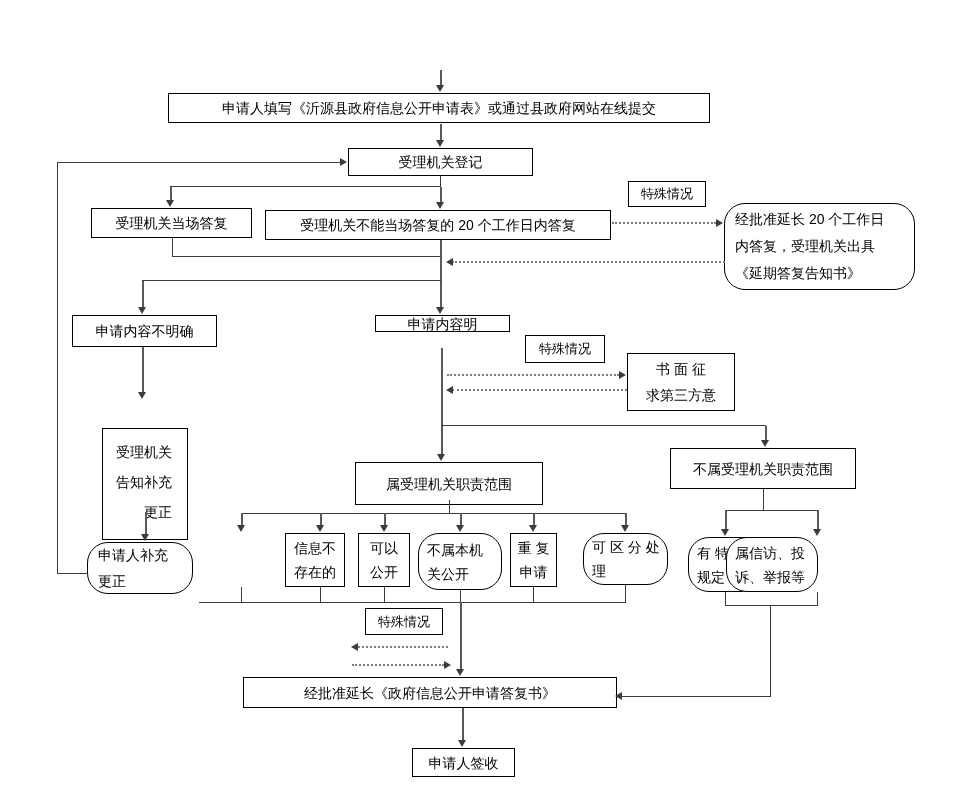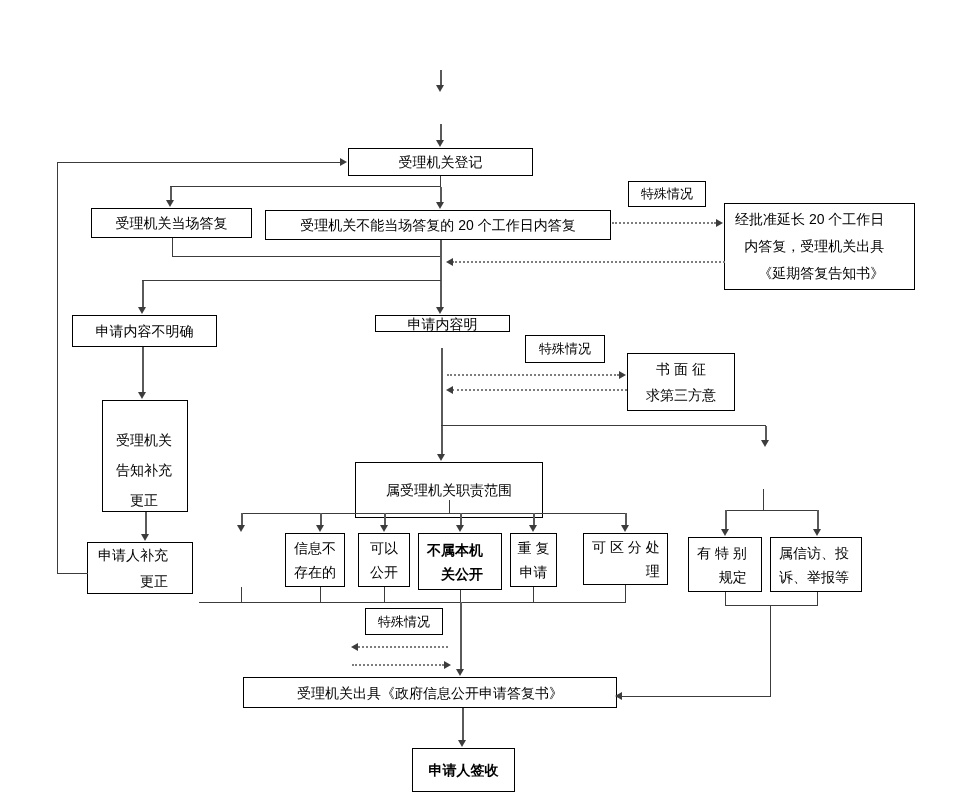--- a/index.html
+++ b/index.html
@@ -2,73 +2,75 @@
 <html><head>
 <meta charset="utf-8">
 <style>
   html,body{margin:0;padding:0;background:#ffffff;}
   .canvas{position:relative;width:960px;height:800px;background:#ffffff;
     font-family:"Liberation Sans","DejaVu Sans",sans-serif;color:#000;overflow:hidden;}
   .node{position:absolute;border:1px solid #000;background:#fff;box-sizing:border-box;
     display:flex;align-items:center;justify-content:center;text-align:center;
     font-size:14px;line-height:24px;white-space:pre-line;}
   .node.small{font-size:13px;}
-  .node.left{justify-content:flex-start;text-align:right;padding-left:10px;}
-  .node.topleft{justify-content:flex-start;align-items:flex-start;text-align:center;
-    padding:24px 0 0 13px;line-height:30px;}
+  .node.left{justify-content:flex-start;text-align:left;padding-left:10px;border-radius:21px;}
+  .node.topleft{justify-content:flex-start;align-items:flex-start;text-align:right;
+    padding:8px 0 0 13px;line-height:30px;margin-top:28px;}
   .node.lh27{line-height:27px;}
   .node.lh26{line-height:26px;}
   .ln{position:absolute;background:#3c3c3c;}
   .ln.w2{width:2px;background:#5a5a5a;}
   .dot{position:absolute;height:0;border-top:2px dotted #7d7d7d;}
   .ah{position:absolute;width:0;height:0;}
   .ah.d{border-left:4px solid transparent;border-right:4px solid transparent;border-top:7px solid #3c3c3c;}
   .ah.r{border-top:4px solid transparent;border-bottom:4px solid transparent;border-left:7px solid #3c3c3c;}
   .ah.l{border-top:4px solid transparent;border-bottom:4px solid transparent;border-right:7px solid #3c3c3c;}
 </style>
 </head>
 <body>
 
 <div class="canvas">
 
+  <div class="node" style="left:168px;top:93px;width:542px;height:30px;">申请人填写《沂源县政府信息公开申请表》或通过县政府网站在线提交</div>
   <div class="node" style="left:348px;top:148px;width:185px;height:28px;">受理机关登记</div>
   <div class="node" style="left:91px;top:208px;width:161px;height:30px;">受理机关当场答复</div>
   <div class="node" style="left:265px;top:210px;width:346px;height:30px;">受理机关不能当场答复的 20 个工作日内答复</div>
   <div class="node small" style="left:628px;top:181px;width:78px;height:26px;">特殊情况</div>
   <div class="node left lh27" style="left:724px;top:203px;width:191px;height:87px;">经批准延长 20 个工作日
 内答复，受理机关出具
 《延期答复告知书》</div>
   <div class="node" style="left:72px;top:315px;width:145px;height:32px;">申请内容不明确</div>
   <div class="node" style="left:375px;top:315px;width:135px;height:17px;">申请内容明</div>
   <div class="node small" style="left:525px;top:335px;width:80px;height:28px;">特殊情况</div>
   <div class="node lh26" style="left:627px;top:353px;width:108px;height:58px;">书 面 征
 求第三方意</div>
   <div class="node topleft" style="left:102px;top:400px;width:86px;height:112px;">受理机关
 告知补充
 更正</div>
   <div class="node left lh26" style="left:87px;top:542px;width:106px;height:52px;">申请人补充
 更正</div>
-  <div class="node" style="left:355px;top:462px;width:188px;height:56px;">属受理机关职责范围</div>
+  <div class="node" style="left:355px;top:462px;width:188px;height:43px;">属受理机关职责范围</div>
+  <div class="node" style="left:670px;top:448px;width:186px;height:41px;">不属受理机关职责范围</div>
   <div class="node" style="left:285px;top:533px;width:60px;height:54px;">信息不
 存在的</div>
   <div class="node" style="left:358px;top:533px;width:52px;height:54px;">可以
 公开</div>
-  <div class="node left" style="left:418px;top:533px;width:84px;height:57px;padding-left:8px;font-weight:bold;">不属本机
+  <div class="node left" style="left:418px;top:533px;width:84px;height:57px;padding-left:8px;">不属本机
 关公开</div>
   <div class="node" style="left:510px;top:533px;width:47px;height:54px;">重 复
 申请</div>
   <div class="node left" style="left:688px;top:537px;width:74px;height:55px;padding-left:8px;">有 特 别
 规定</div>
   <div class="node left" style="left:583px;top:533px;width:85px;height:52px;padding-left:8px;">可 区 分 处
 理</div>
-  <div class="node left" style="left:770px;top:537px;width:92px;height:55px;padding-left:8px;">属信访、投
+  <div class="node left" style="left:726px;top:537px;width:92px;height:55px;padding-left:8px;">属信访、投
 诉、举报等</div>
   <div class="node small" style="left:365px;top:608px;width:78px;height:27px;">特殊情况</div>
-  <div class="node" style="left:243px;top:677px;width:374px;height:31px;">受理机关出具《政府信息公开申请答复书》</div>
-  <div class="node" style="left:412px;top:748px;width:103px;height:44px;font-weight:bold;">申请人签收</div>
+  <div class="node" style="left:243px;top:677px;width:374px;height:31px;">经批准延长《政府信息公开申请答复书》</div>
+  <div class="node" style="left:412px;top:748px;width:103px;height:29px;">申请人签收</div>
 
   <div class="ln w2" style="left:440px;top:70px;height:15px;"></div>
   <div class="ah d" style="left:436px;top:85px;"></div>
 
   <div class="ln w2" style="left:440px;top:124px;height:16px;"></div>
   <div class="ah d" style="left:436px;top:140px;"></div>
 
   <div class="ln" style="left:440px;top:176px;width:1px;height:10px;"></div>
   <div class="ln" style="left:170px;top:186px;width:271px;height:1px;"></div>
   <div class="ln w2" style="left:170px;top:187px;height:13px;"></div>

